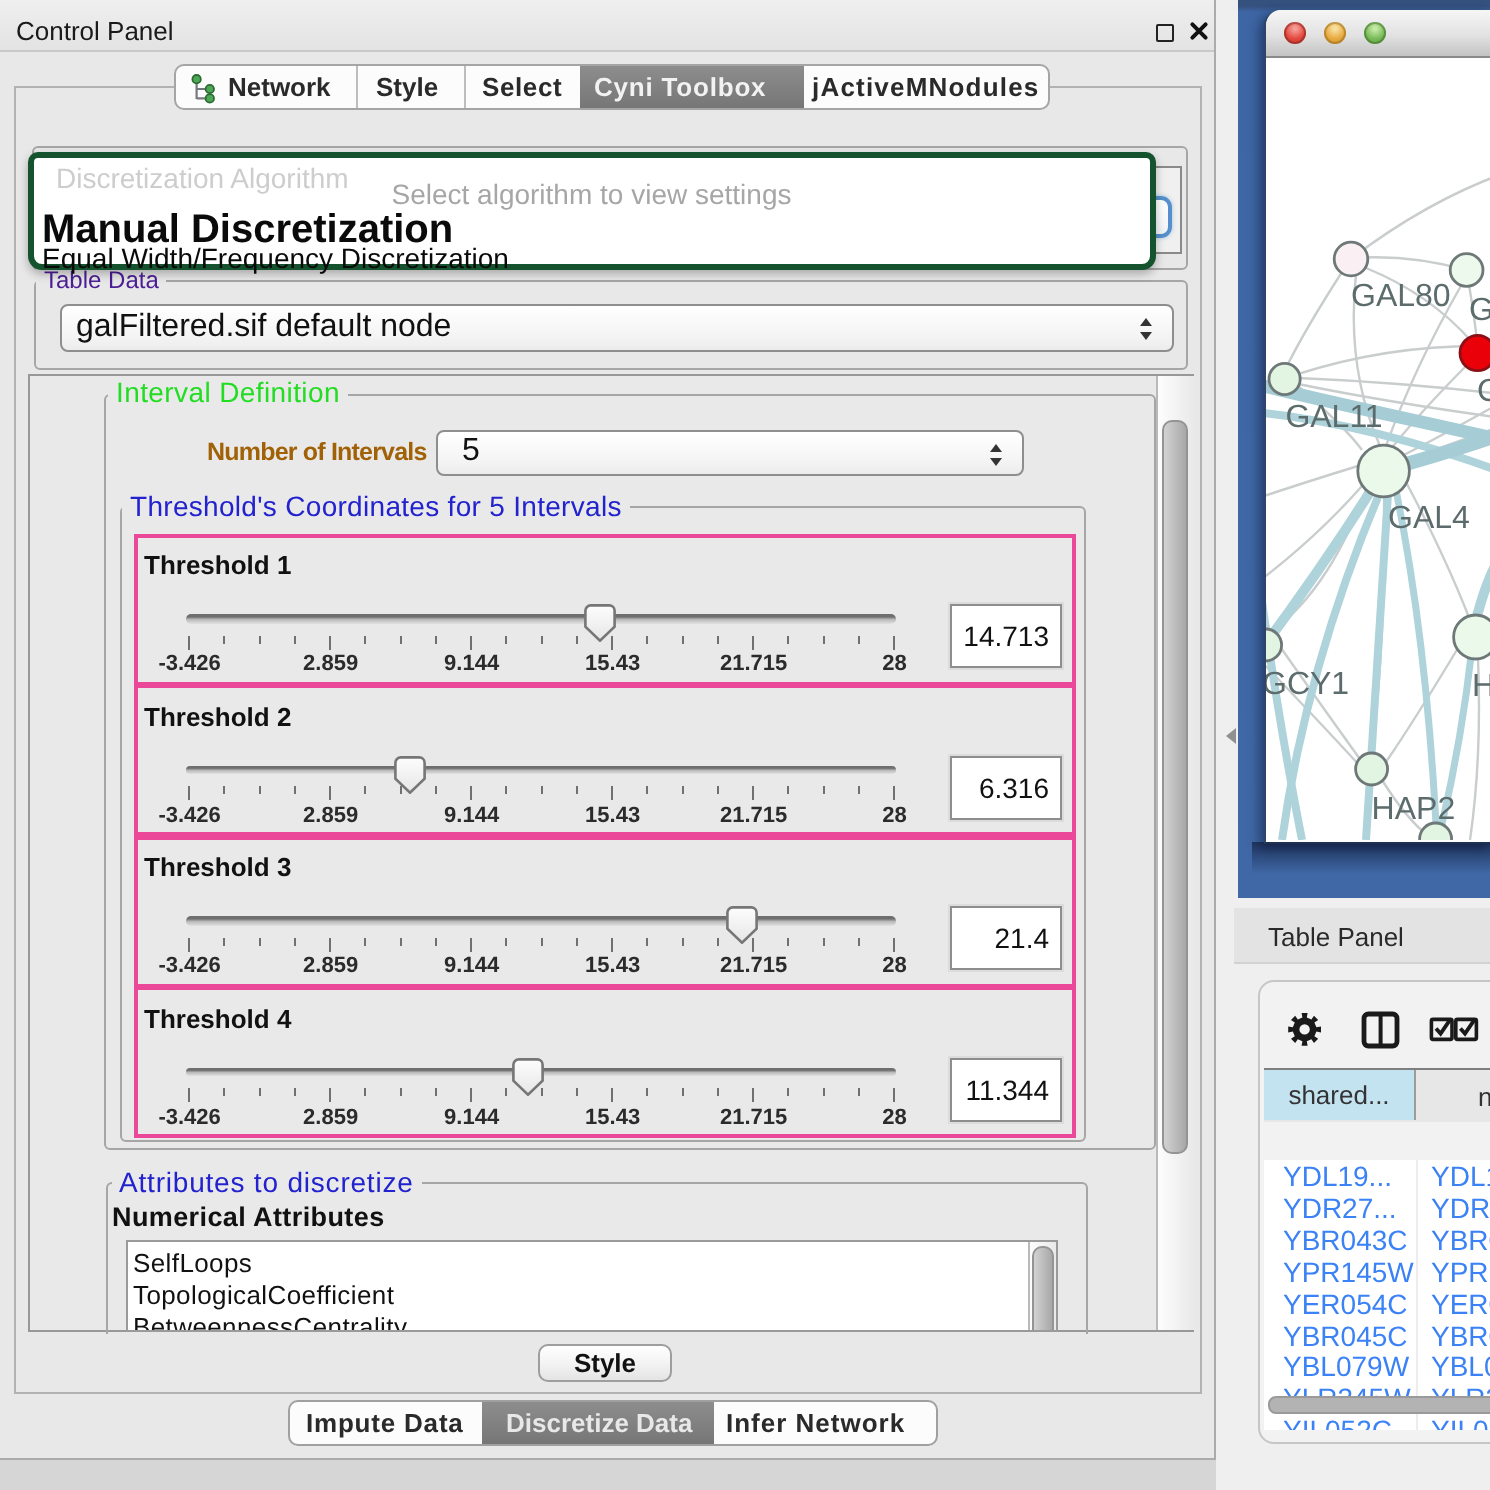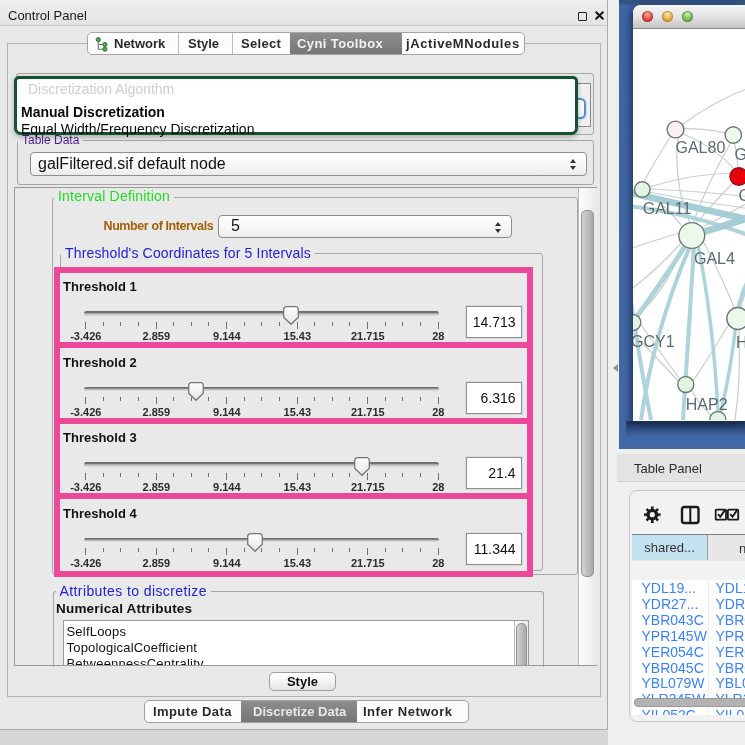--- a/index.html
+++ b/index.html
@@ -7,21 +7,21 @@
   body{width:745px;height:745px;position:relative;overflow:hidden;background:#EFEFEF;transform:translateZ(0);
        font-family:"Liberation Sans",sans-serif;-webkit-font-smoothing:antialiased;}
   .abs{position:absolute;}
   .grp{position:absolute;border:1px solid #A6A6A6;border-radius:3px;}
   .grplab{position:absolute;background:#E8E8E8;padding:0 4px;line-height:14px;font-size:14px;white-space:nowrap;}
   .combo{position:absolute;background:linear-gradient(#FFFFFF,#F4F4F4 70%,#ECECEC);border:1px solid #8E8E8E;border-radius:4px;}
   .combo .txt{position:absolute;left:7px;top:0;bottom:0;display:flex;align-items:center;font-size:16px;color:#111;}
   .updown{position:absolute;width:9px;top:0;bottom:0;}
   .updown:before{content:"";position:absolute;left:1px;top:calc(50% - 7.5px);border:3.5px solid transparent;border-bottom:4.5px solid #333;}
   .updown:after{content:"";position:absolute;left:1px;top:calc(50% + 2.5px);border:3.5px solid transparent;border-top:4.5px solid #333;}
-  .tbox{position:absolute;left:54px;width:467px;height:72px;border:6px solid #ec4899;background:#E9E9E9;}
+  .tbox{position:absolute;left:67px;width:467px;height:72px;border:2px solid #ec4899;background:#E9E9E9;}
   .ttl{position:absolute;left:3px;top:6.5px;font-size:13px;font-weight:bold;color:#111;}
   .track{position:absolute;left:24px;top:38.5px;width:355px;height:4.5px;border-radius:2.5px;
          background:linear-gradient(#6E6E6E 0,#6E6E6E 28%,#B9B9B9 55%,#E2E2E2);}
   .ticks-min{position:absolute;left:25.3px;top:49px;width:354px;height:4px;
       background:repeating-linear-gradient(90deg,#707070 0 1px,transparent 1px 17.625px);}
   .ticks-maj{position:absolute;left:25.3px;top:49px;width:354px;height:7px;
       background:repeating-linear-gradient(90deg,#707070 0 1px,transparent 1px 70.5px);}
   .tlab{position:absolute;top:57.5px;font-size:11px;font-weight:bold;color:#2b2b2b;transform:translateX(-50%);}
   .vbox{position:absolute;left:405.5px;top:33.5px;width:56px;height:32px;background:#FFF;border:1px solid #8E8E8E;
         box-shadow:0 0 0 1px #DCDCDC;display:flex;align-items:center;justify-content:flex-end;
@@ -294,20 +294,21 @@
   <div class="abs" style="left:143.5px;top:700px;width:325px;height:23px;background:#FCFCFC;border:1px solid #A0A0A0;border-radius:5px;box-sizing:border-box;">
     <div class="abs" style="left:96.5px;top:0;width:116px;height:100%;background:linear-gradient(#8D8D8D,#767676);"></div>
   </div>
   <div class="abs seg" style="left:153px;top:704px;letter-spacing:0.4px;">Impute Data</div>
   <div class="abs seg" style="left:253px;top:704px;color:#E8E8E8;">Discretize Data</div>
   <div class="abs seg" style="left:363px;top:704px;letter-spacing:0.5px;">Infer Network</div>
 
   <div class="abs" style="left:14px;top:76px;width:563.5px;height:59px;background:#FFF;border:3px solid #14532d;
        border-radius:5px 5px 7px 7px;box-shadow:0 2px 5px rgba(0,0,0,0.28);box-sizing:border-box;">
     <div class="abs" style="left:11px;top:2px;font-size:14px;color:#CDCDCD;">Discretization Algorithm</div>
-    <div class="abs" style="left:4px;top:25px;font-size:14px;font-weight:bold;color:#0a0a0a;">Manual Discretization</div>
+    <div class="abs" style="left:0;right:0;top:10px;text-align:center;font-size:14px;color:#A6A6A6;">Select algorithm to view settings</div>
+    <div class="abs" style="left:4px;top:25px;font-size:20px;font-weight:bold;color:#0a0a0a;">Manual Discretization</div>
     <div class="abs" style="left:4px;top:42px;font-size:14px;color:#0a0a0a;">Equal Width/Frequency Discretization</div>
   </div>
 
   <div class="abs" style="left:609px;top:364px;width:0;height:0;border:4px solid transparent;border-right:5px solid #909090;"></div>
 </div>
 
 <div class="abs" style="left:0;top:730px;width:608px;height:15px;background:#D6D6D6;"></div>
 
 </body></html>

